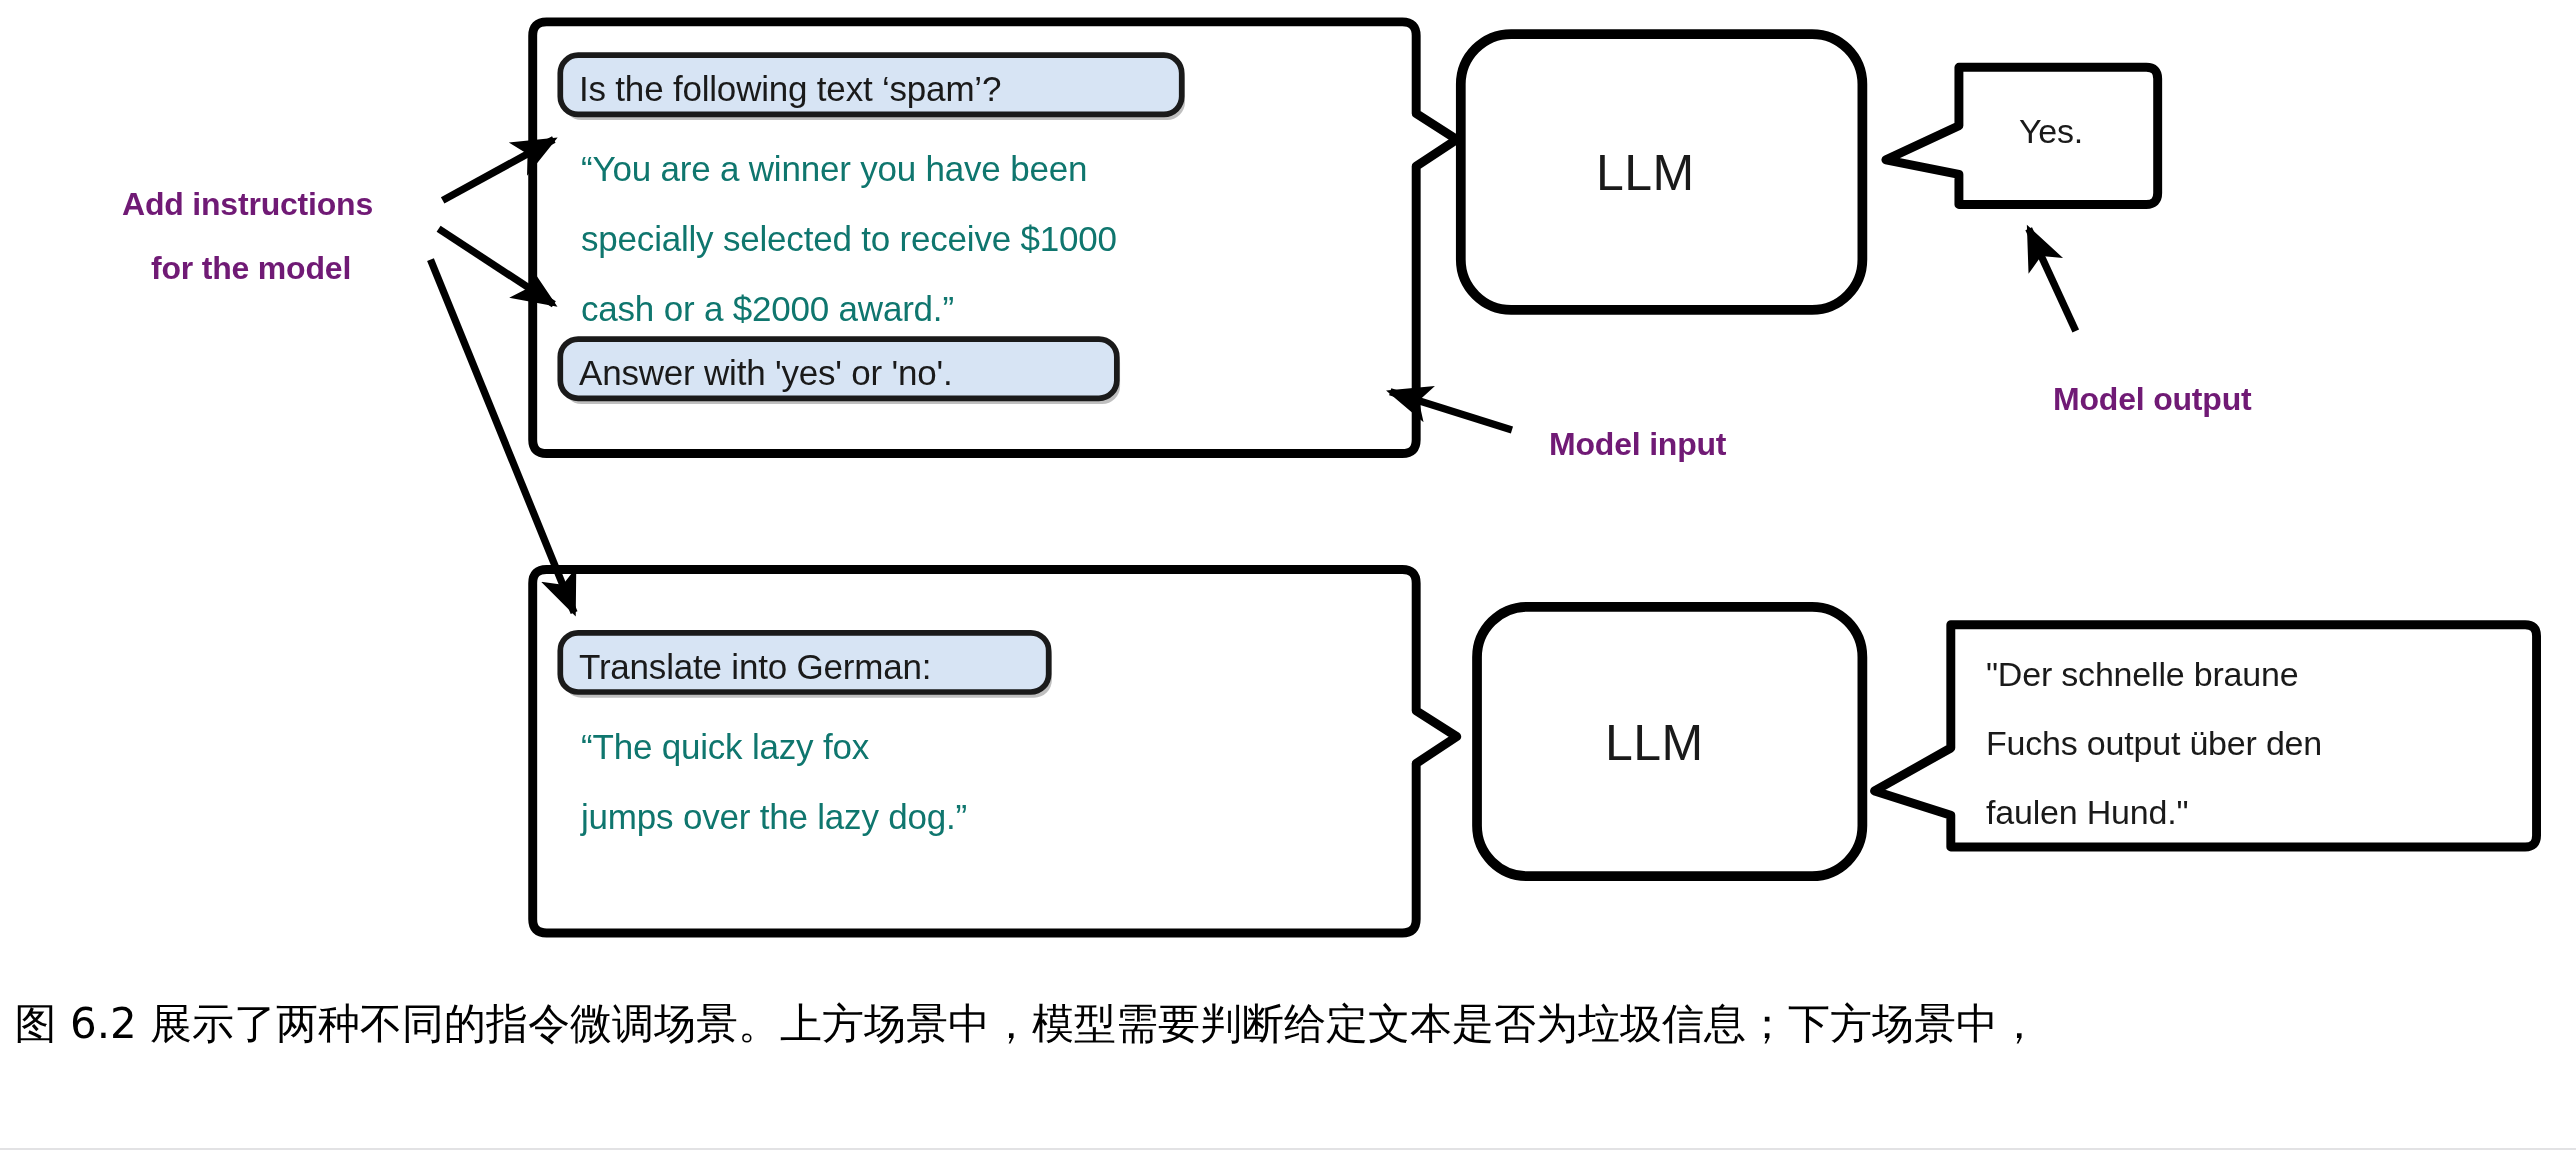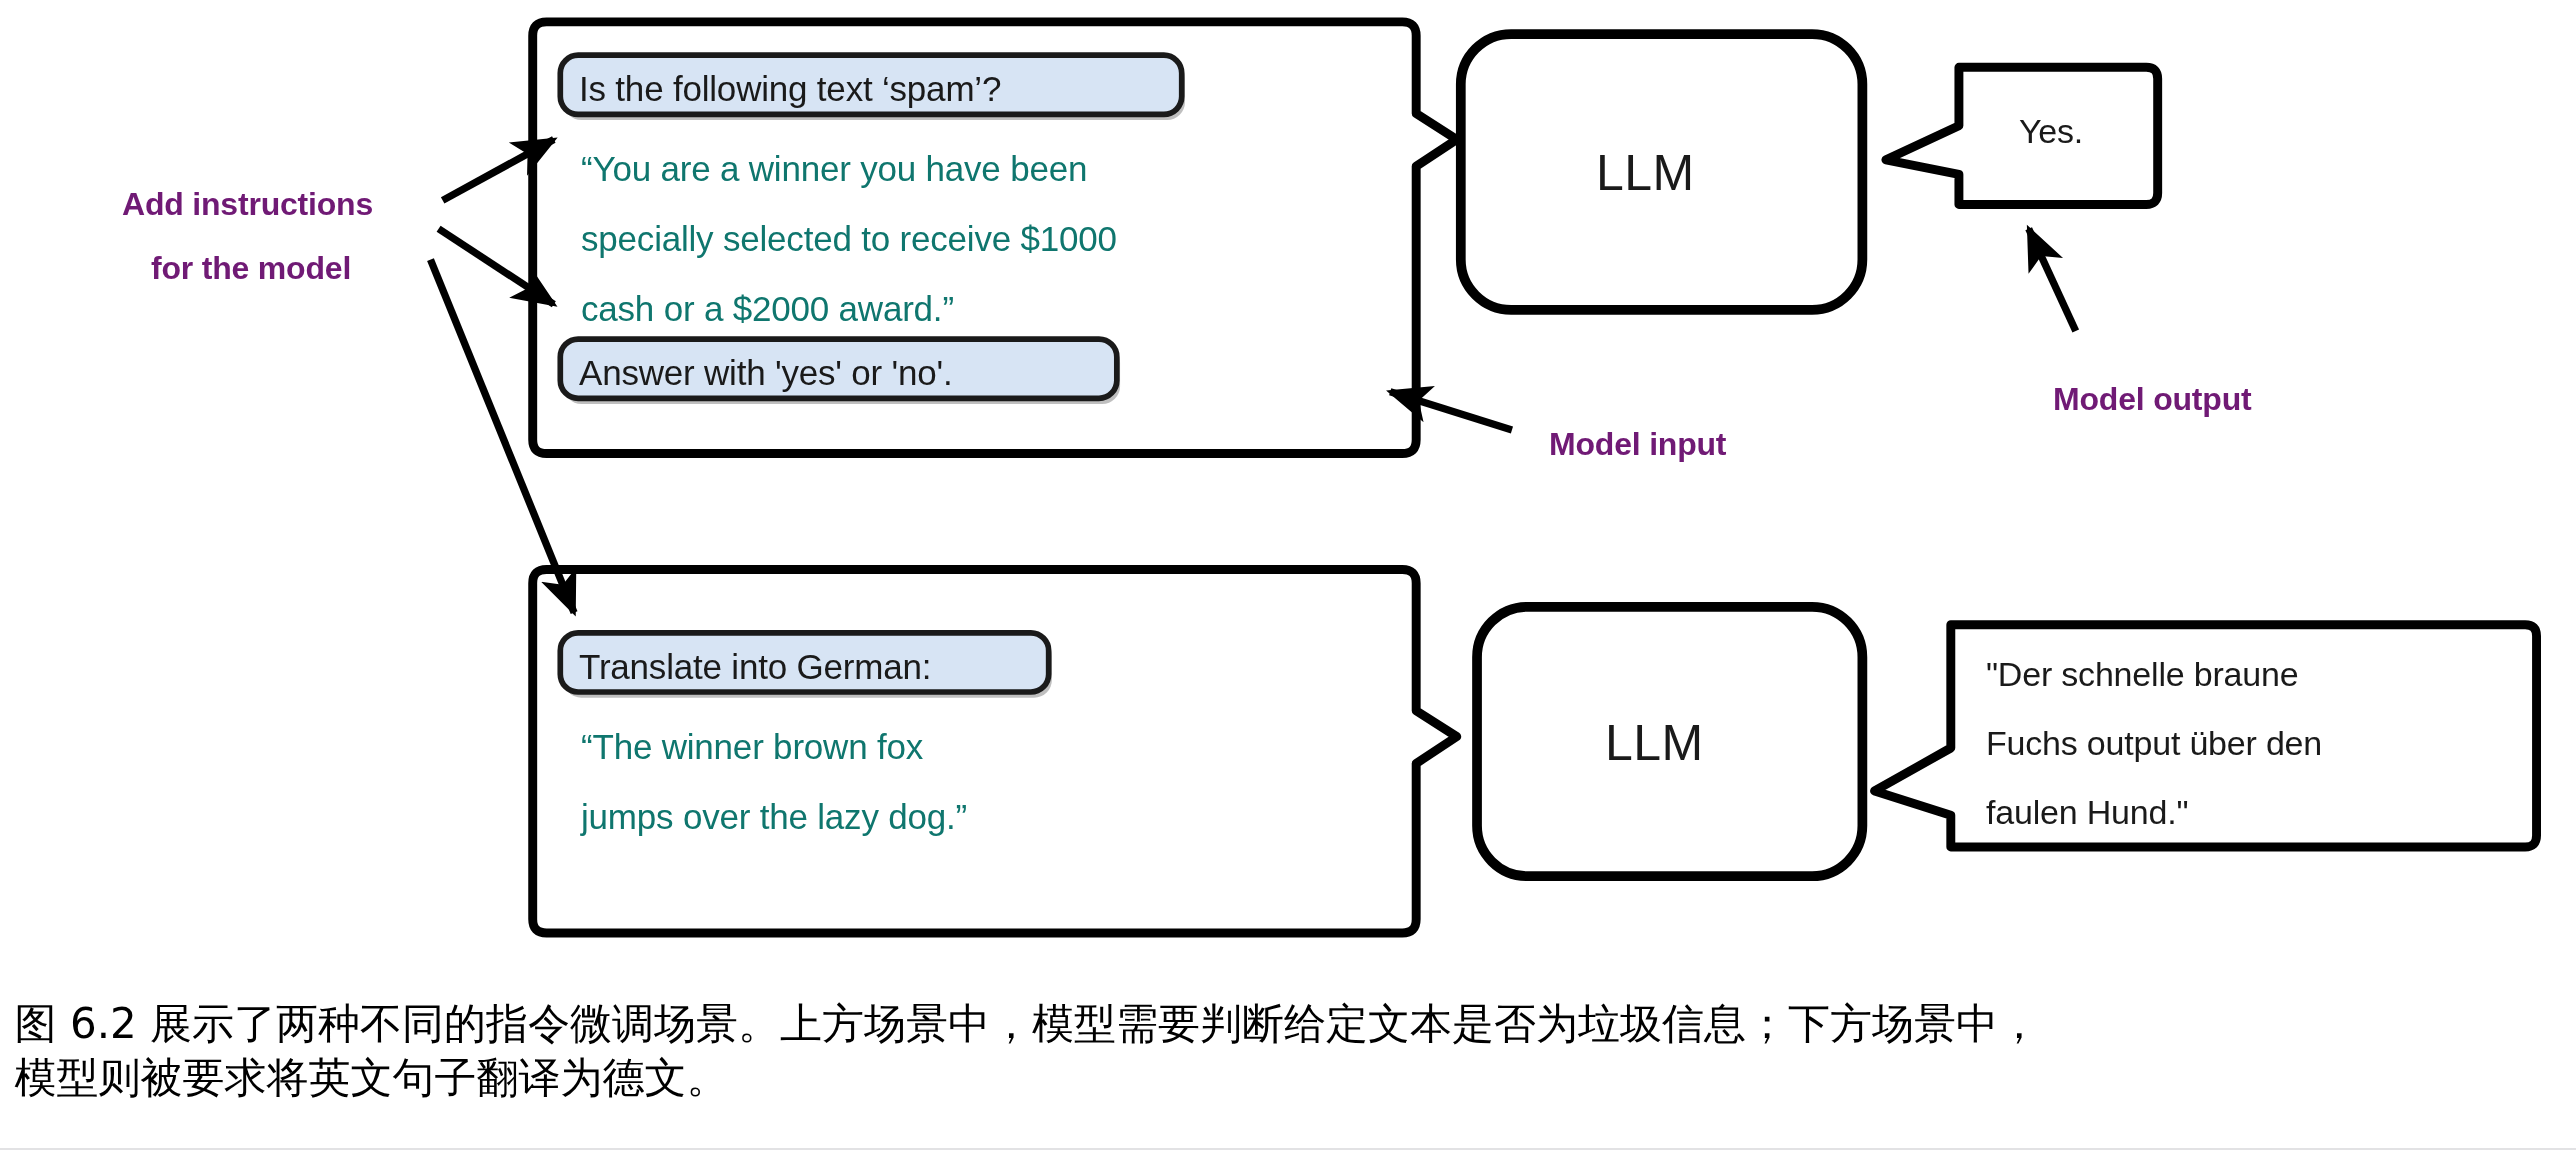--- a/index.html
+++ b/index.html
@@ -187,37 +187,36 @@
   <div class="txt prompt-body" style="left:581px; top:291px;">cash or a $2000 award.”</div>
 
   <div class="txt pill-text" style="left:579px; top:355px;">Answer with 'yes' or 'no'.</div>
 
   <div class="txt llm-text" style="left:1596px; top:148px;">LLM</div>
 
   <div class="txt out-text" style="left:2019px; top:114px;">Yes.</div>
 
   <div class="txt pill-text" style="left:579px; top:649px;">Translate into German:</div>
 
-  <div class="txt prompt-body" style="left:581px; top:729px;">“The winner brown fox</div>
+  <div class="txt prompt-body" style="left:581px; top:729px;">“The quick lazy fox</div>
   <div class="txt prompt-body" style="left:581px; top:799px;">jumps over the lazy dog.”</div>
 
   <div class="txt llm-text" style="left:1605px; top:718px;">LLM</div>
 
   <div class="txt out-text" style="left:1986px; top:657px;">"Der schnelle braune</div>
   <div class="txt out-text" style="left:1986px; top:726px;">Fuchs output über den</div>
   <div class="txt out-text" style="left:1986px; top:795px;">faulen Hund."</div>
 
   <div class="txt anno-text" style="left:122px; top:188px;">Add instructions</div>
   <div class="txt anno-text" style="left:151px; top:252px;">for the model</div>
 
   <div class="txt anno-text" style="left:1549px; top:428px;">Model input</div>
 
   <div class="txt anno-text" style="left:2053px; top:383px;">Model output</div>
 
   <div id="caption-block">
     <span id="caption-line-1" class="caption-text">图 6.2 展示了两种不同的指令微调场景。上方场景中，模型需要判断给定文本是否为垃圾信息；下方场景中，</span>
-    <span id="caption-line-2" class="caption-text">模型则被要求将英文句子翻译为德文。</span>
   </div>
 
   <div id="bottom-rule"></div>
 
 </div>
 
 
 </body></html>

